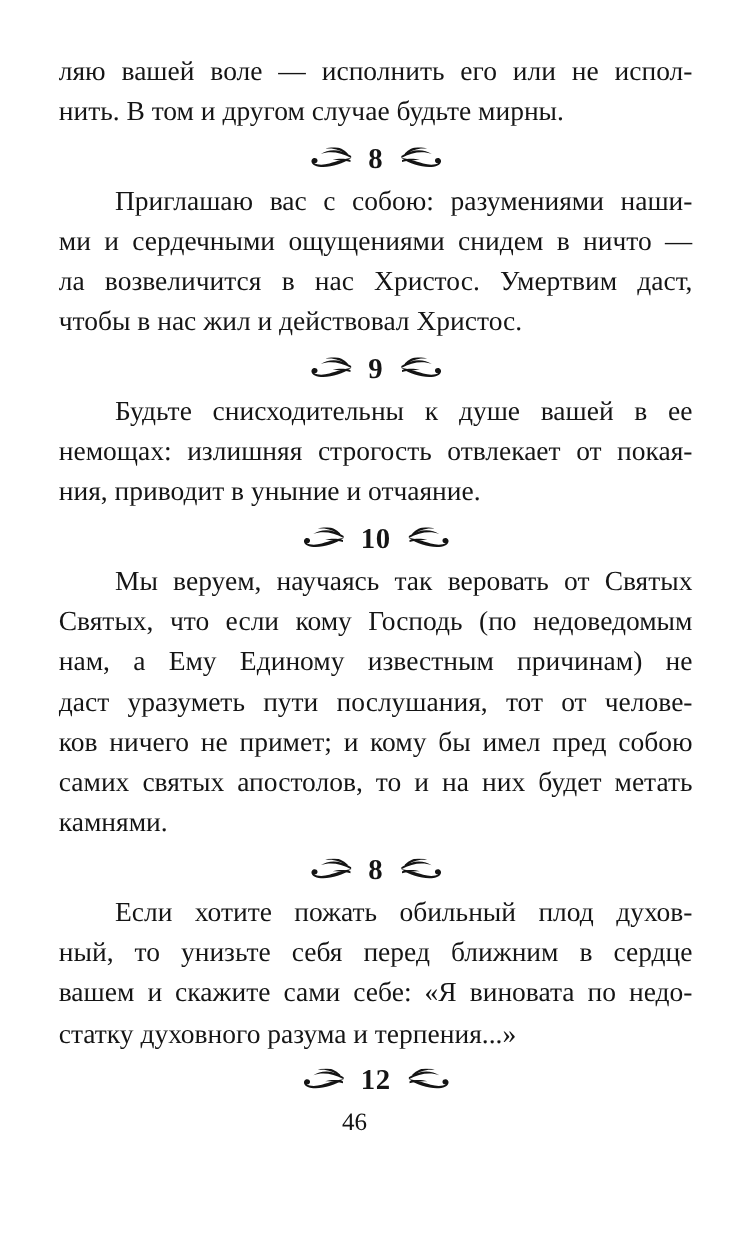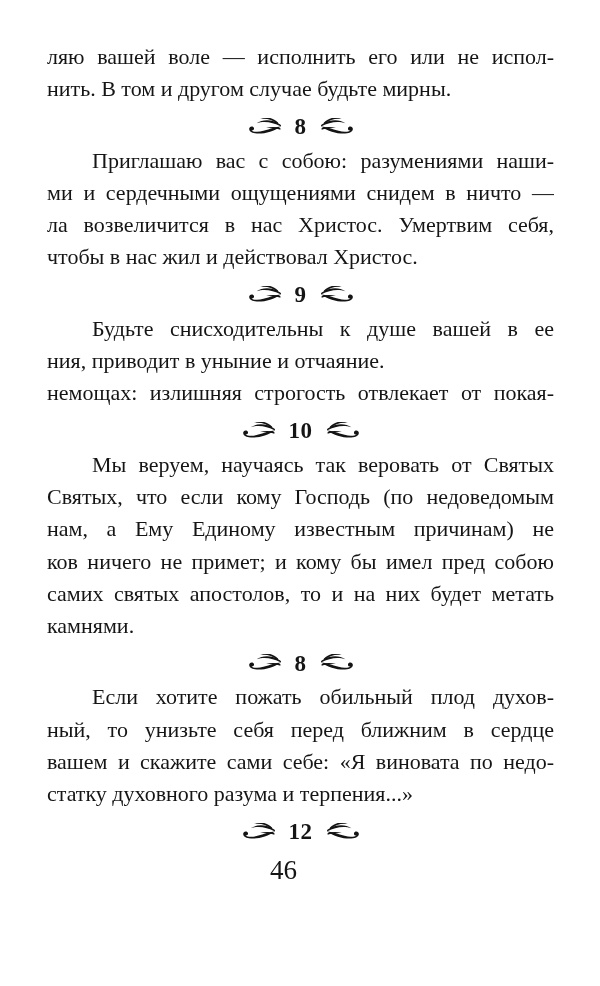--- a/index.html
+++ b/index.html
@@ -39,21 +39,21 @@
     font-size:23px;
     line-height:1;
     letter-spacing:0.5px;
   }
   .orn { width:35px; height:18px; fill:#141414; display:block; }
   .orn.flip { transform:scaleX(-1); }
 
   .folio {
     margin-top:8px;
     text-align:center;
-    font-size:27px;
+    font-size:20px;
     position:relative;
     left:-17px;
   }
 
   .svgdefs { position:absolute; width:0; height:0; overflow:hidden; }
 </style>
 </head>
 <body>
 
 <svg class="svgdefs" aria-hidden="true">
@@ -79,52 +79,53 @@
         <use href="#fleuron"></use>
       </svg>
     <span class="num">8</span>
     <svg class="orn flip" viewBox="0 0 66 34">
         <use href="#fleuron"></use>
       </svg>
   </div>
   <div class="para">
     <div class="line first">Приглашаю вас с собою: разумениями наши-</div>
     <div class="line">ми и сердечными ощущениями снидем в ничто —</div>
-    <div class="line">ла возвеличится в нас Христос. Умертвим себя,</div>
+    <div class="line">ла возвеличится в нас Христос. Умертвим даст,</div>
     <div class="line last">чтобы в нас жил и действовал Христос.</div>
   </div>
 
   <div class="head">
     <svg class="orn" viewBox="0 0 66 34">
         <use href="#fleuron"></use>
       </svg>
     <span class="num">9</span>
     <svg class="orn flip" viewBox="0 0 66 34">
         <use href="#fleuron"></use>
       </svg>
   </div>
   <div class="para">
     <div class="line first">Будьте снисходительны к душе вашей в ее</div>
+    <div class="line">немощах: излишняя строгость отвлекает от покая-</div>
     <div class="line last">ния, приводит в уныние и отчаяние.</div>
-    <div class="line">немощах: излишняя строгость отвлекает от покая-</div>
   </div>
 
   <div class="head">
     <svg class="orn" viewBox="0 0 66 34">
         <use href="#fleuron"></use>
       </svg>
     <span class="num">10</span>
     <svg class="orn flip" viewBox="0 0 66 34">
         <use href="#fleuron"></use>
       </svg>
   </div>
   <div class="para">
     <div class="line first">Мы веруем, научаясь так веровать от Святых</div>
     <div class="line">Святых, что если кому Господь (по недоведомым</div>
     <div class="line">нам, а Ему Единому известным причинам) не</div>
+    <div class="line">даст уразуметь пути послушания, тот от челове-</div>
     <div class="line">ков ничего не примет; и кому бы имел пред собою</div>
     <div class="line">самих святых апостолов, то и на них будет метать</div>
     <div class="line last">камнями.</div>
   </div>
 
   <div class="head">
     <svg class="orn" viewBox="0 0 66 34">
         <use href="#fleuron"></use>
       </svg>
     <span class="num">8</span>

